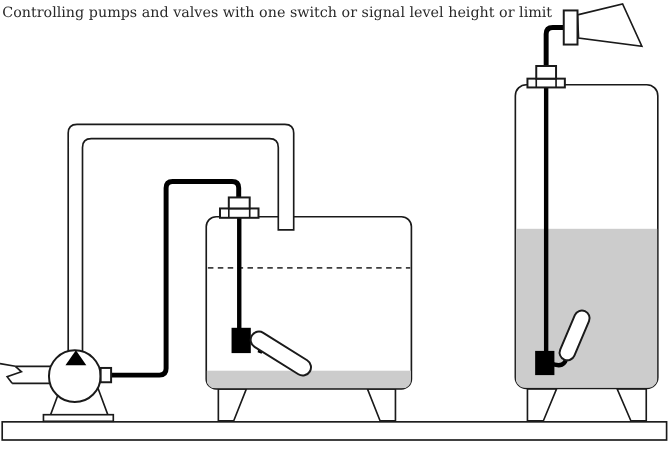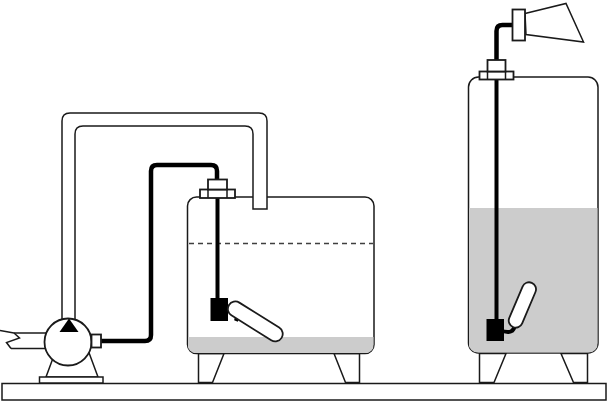--- a/index.html
+++ b/index.html
@@ -17,20 +17,21 @@
   .cable{fill:none;stroke:var(--cable);stroke-width:4.5;stroke-linejoin:round;stroke-linecap:butt;}
   .cable-thin{fill:none;stroke:var(--cable);stroke-width:4;}
   .solid{fill:var(--cable);stroke:none;}
   .liquid{fill:var(--liquid-gray);stroke:none;}
   .dash{fill:none;stroke:var(--dashed-level);stroke-width:1.5;stroke-dasharray:5 4;}
 </style>
 </head>
 <body>
 
 <div class="page">
+  <div class="title">Controlling pumps and valves with one switch or signal level height or limit</div>
 
   <svg width="608" height="409" viewBox="0 0 608 409">
     <defs>
       <clipPath id="clipTank1">
           <rect x="187.5" y="197" width="186.5" height="156.5" rx="9"></rect>
         </clipPath>
       <clipPath id="clipTank2">
           <rect x="468.5" y="77" width="129.5" height="276" rx="10"></rect>
         </clipPath>
     </defs>

